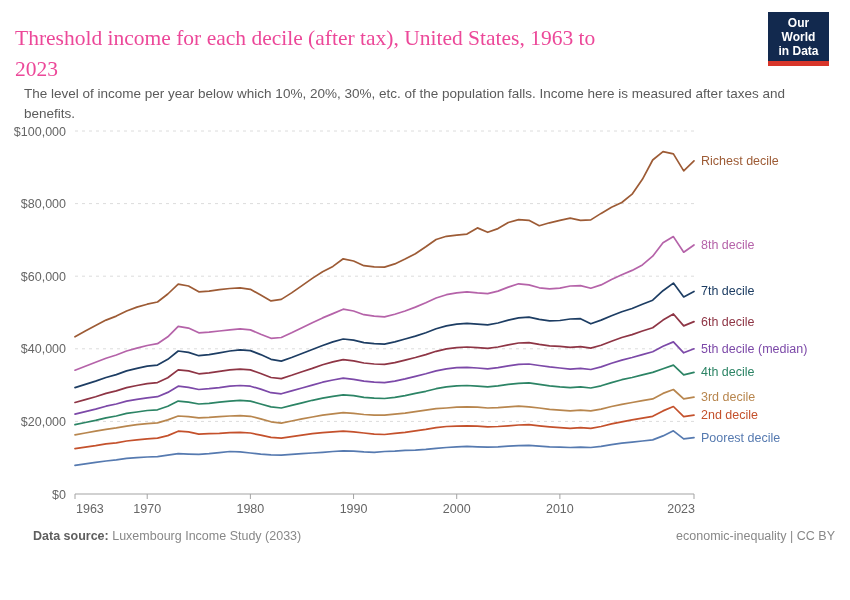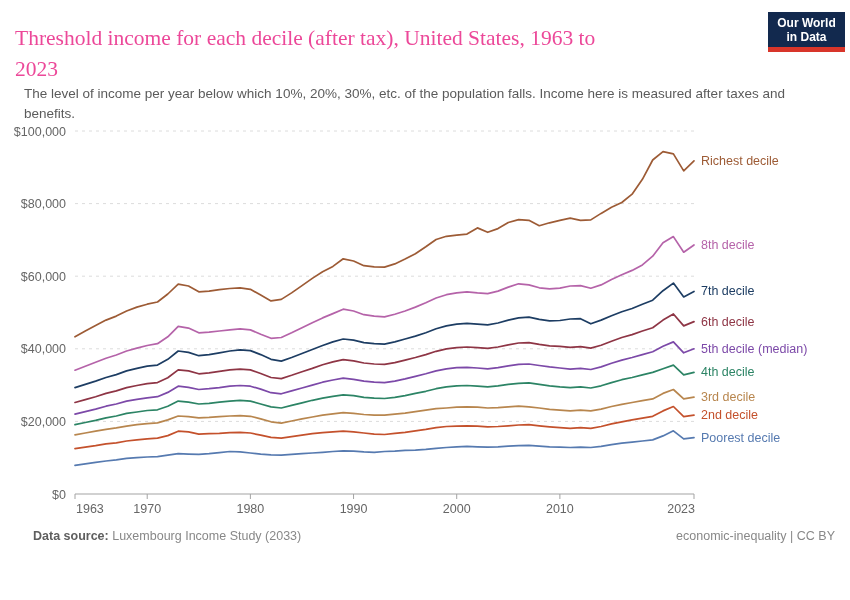--- a/index.html
+++ b/index.html
@@ -2,21 +2,21 @@
 <html><head>
 <meta charset="utf-8">
 <style>
   html,body{margin:0;padding:0;background:#fff;}
   .page{position:relative;width:850px;height:600px;background:#ffffff;overflow:hidden;
         font-family:"Liberation Sans","DejaVu Sans",sans-serif;}
   .title{position:absolute;left:15px;top:9px;width:745px;
          font-family:"Liberation Serif","DejaVu Serif",serif;
          font-weight:400;font-size:21.5px;line-height:31px;color:#ec4899;}
   .title span{display:block;}
-  .logo{position:absolute;left:768px;top:12px;width:77px;box-sizing:border-box;
+  .logo{position:absolute;left:768px;top:12px;width:61px;box-sizing:border-box;
         text-align:center;color:#fff;font-weight:700;font-size:12px;line-height:14px;
         padding:4px 2px 3px 2px;}
   .subtitle{position:absolute;left:24px;top:70px;width:765px;
             font-size:13.5px;line-height:20px;color:#5b5b5b;}
   .chart-wrap{position:absolute;left:0;top:118px;width:850px;height:402px;}
   svg text{font-family:"Liberation Sans","DejaVu Sans",sans-serif;}
   .footer{position:absolute;left:15px;top:527px;width:820px;
           font-size:12.5px;line-height:19px;color:#888;}
   .src-row{display:flex;justify-content:space-between;}
   .footer strong{color:#5e5e5e;font-weight:700;padding-left:18px;}

